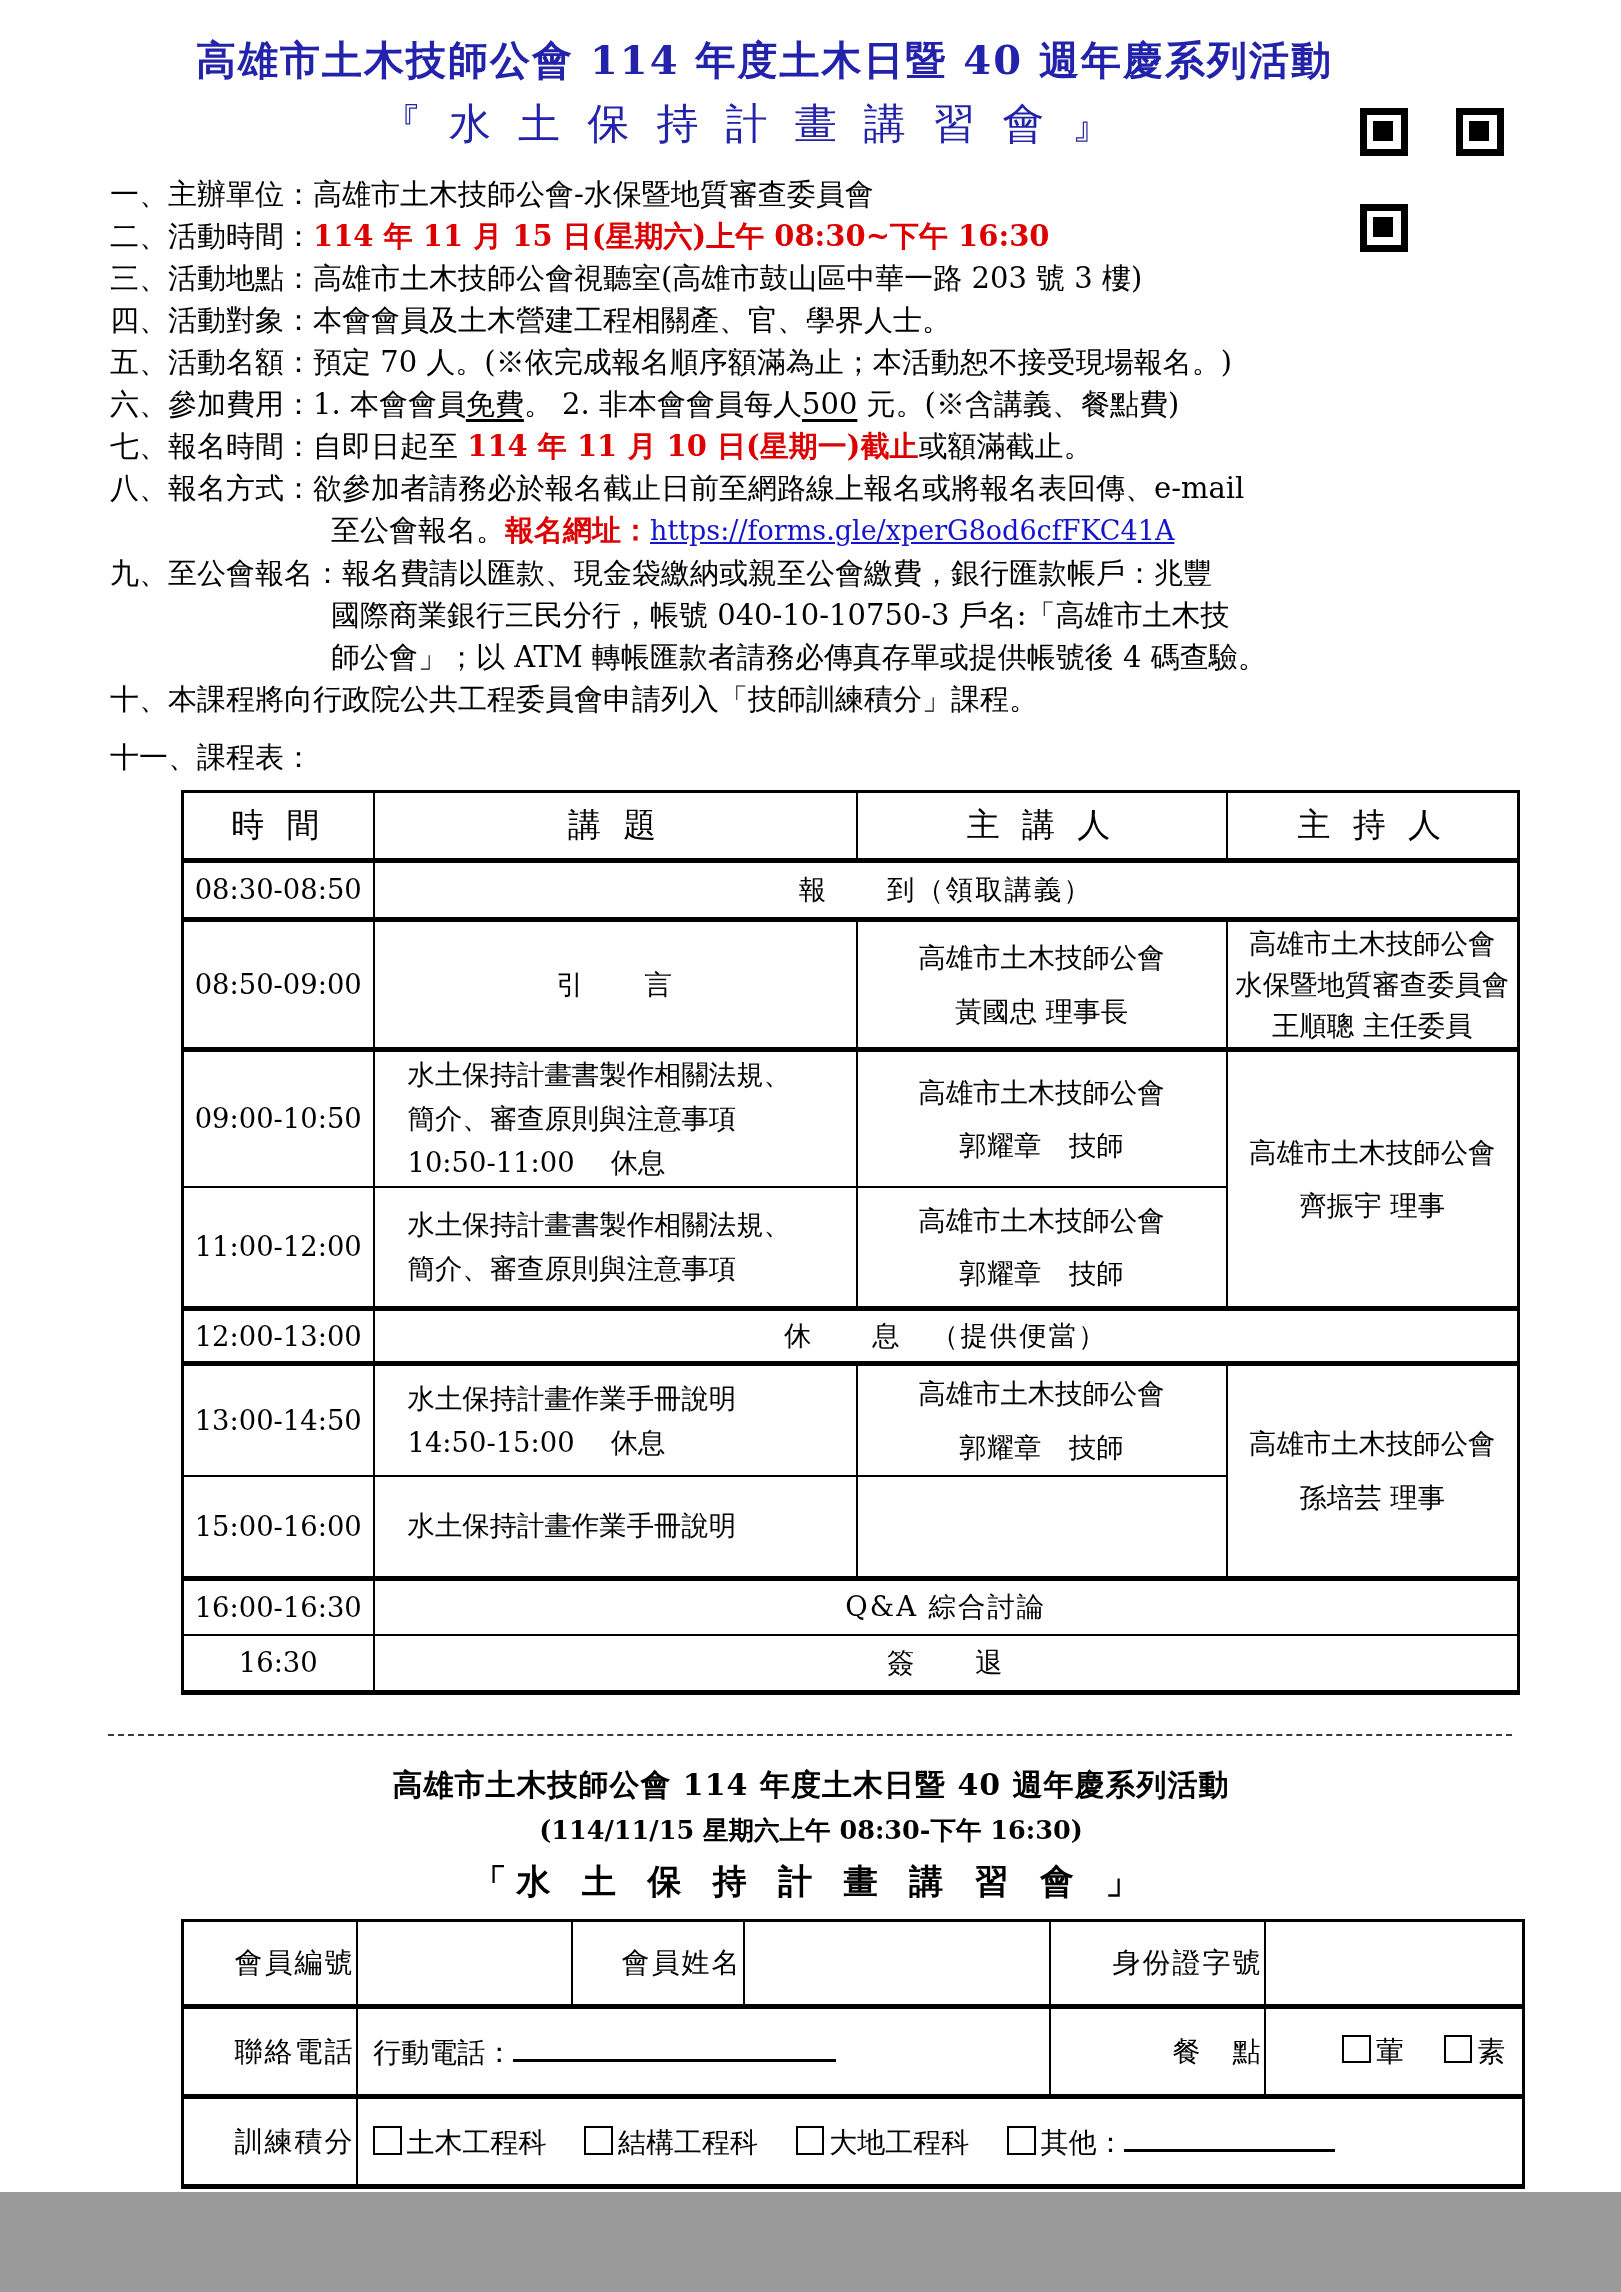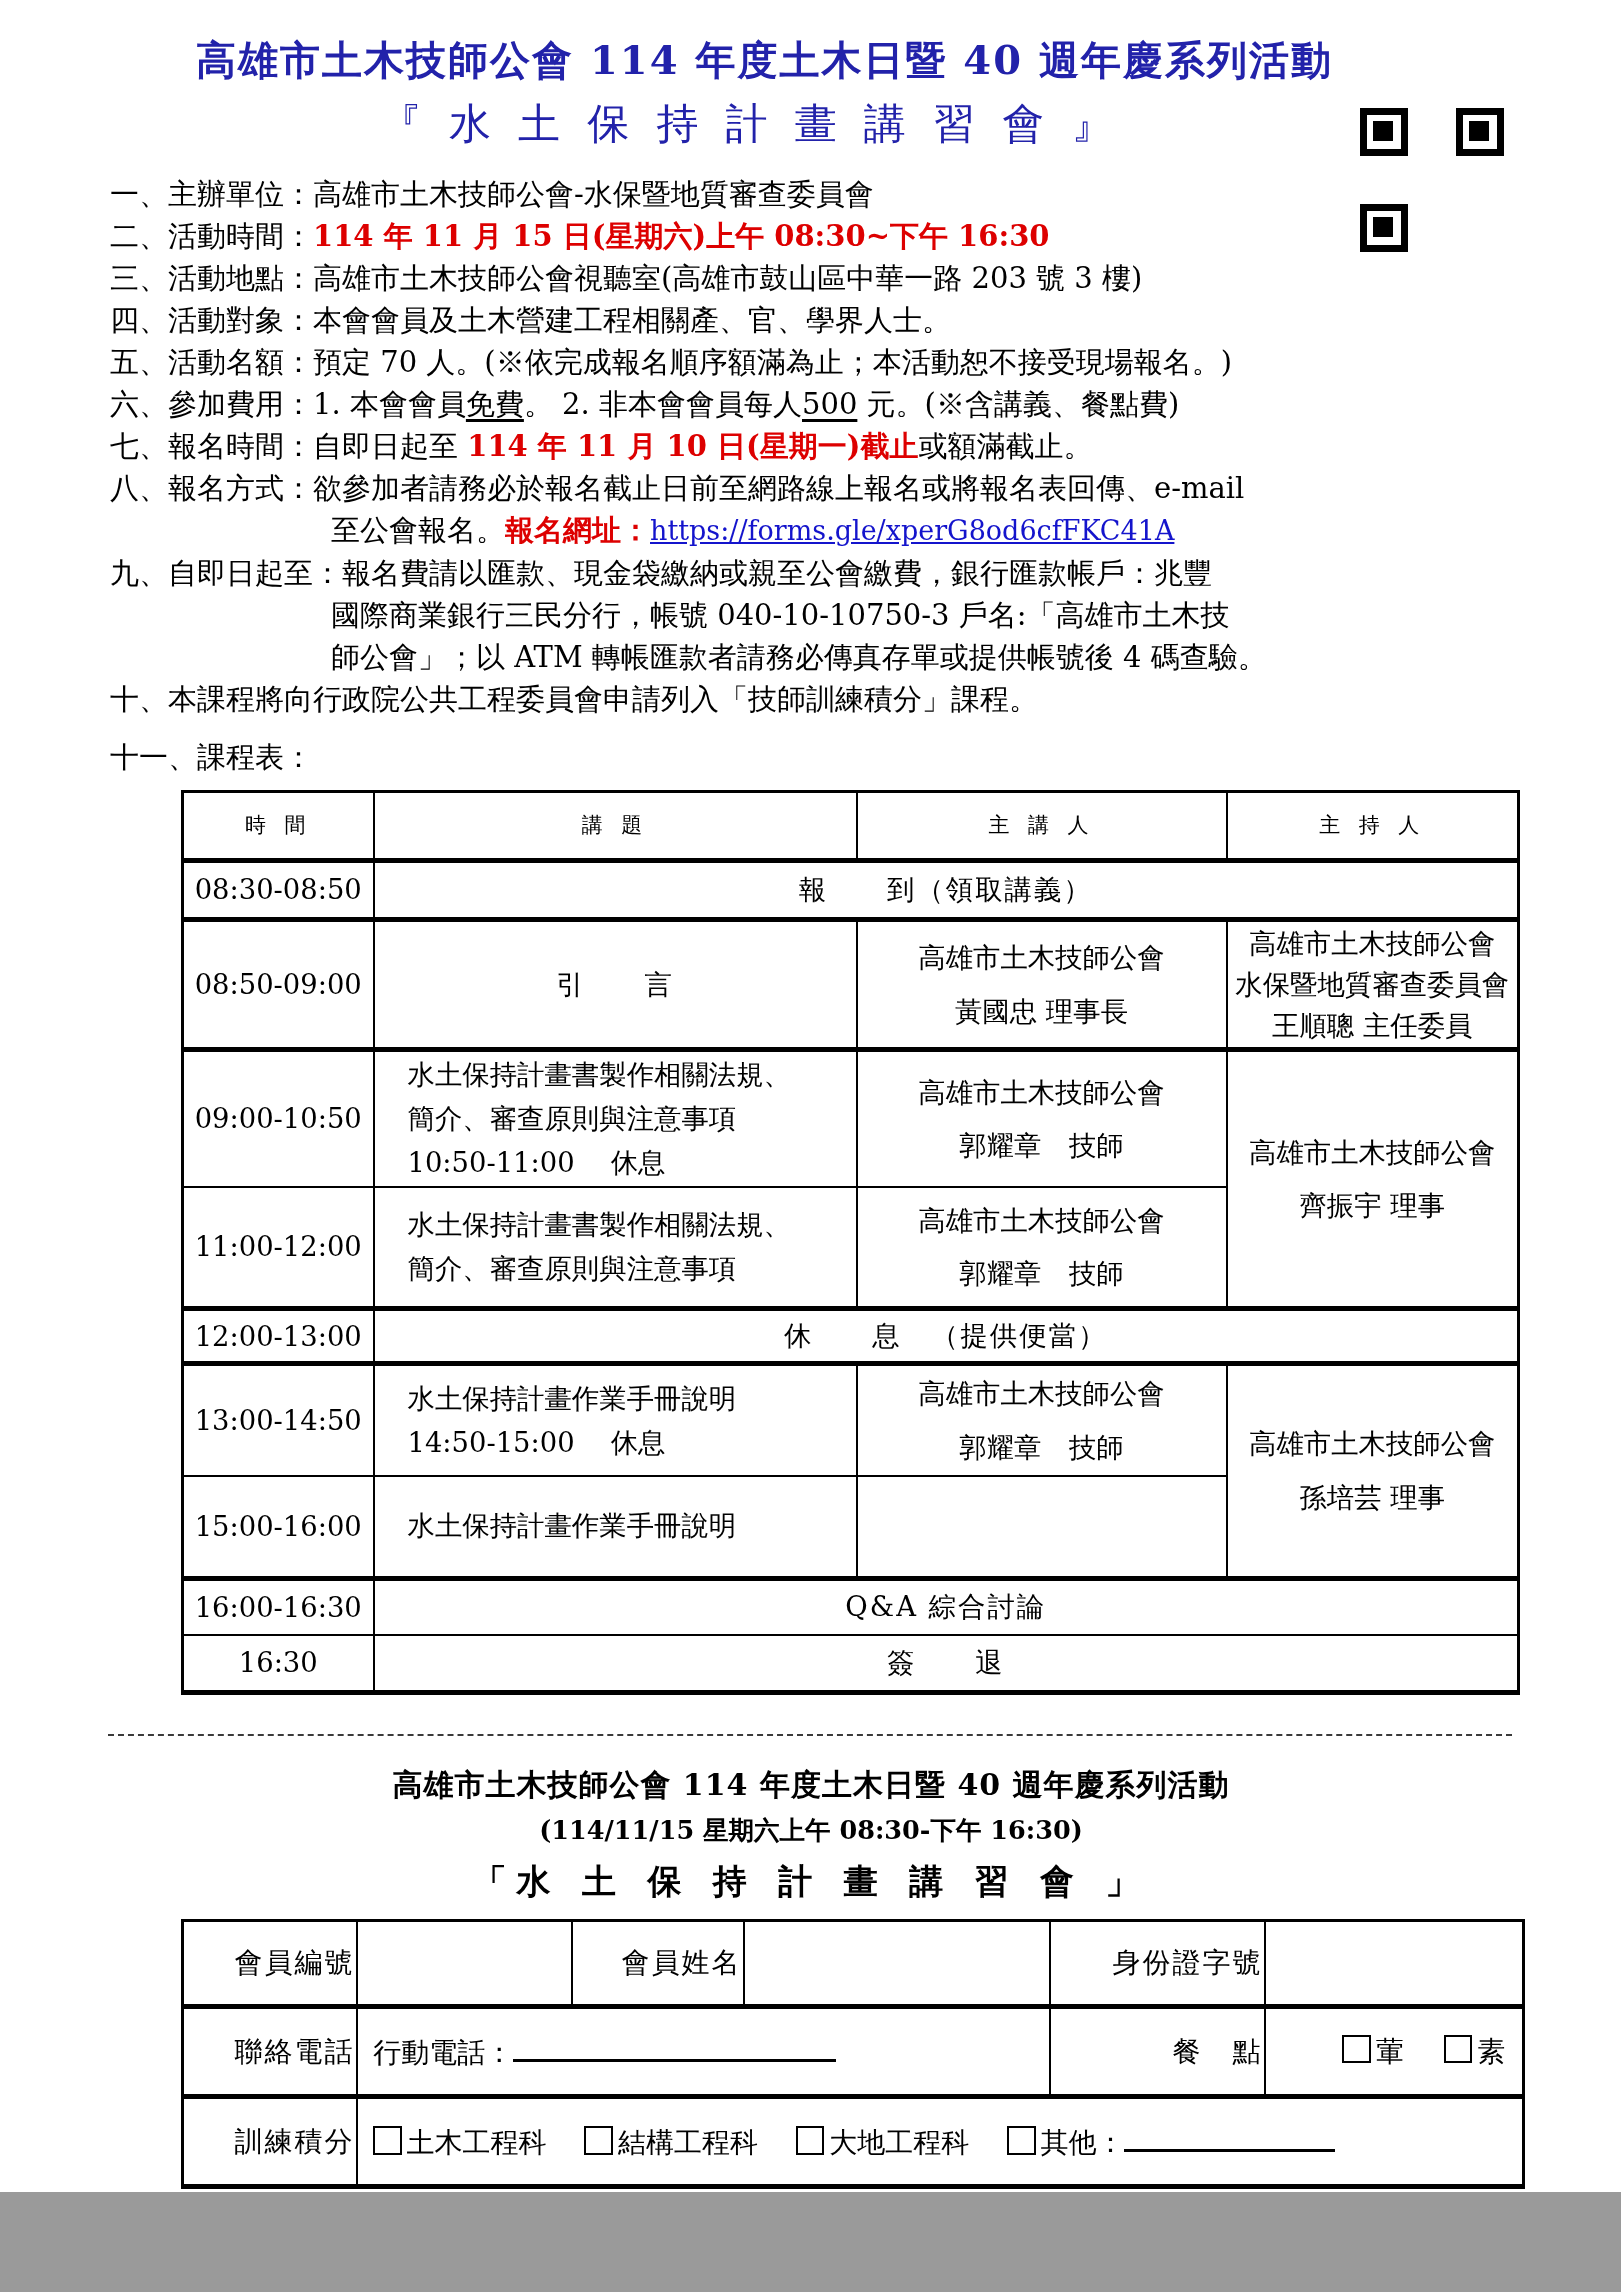--- a/index.html
+++ b/index.html
@@ -26,21 +26,21 @@
   .indent{margin-left:221px;}
   .red{color:var(--highlight-red,#DD0000);font-weight:700;}
   .u{text-decoration:underline;text-decoration-thickness:2.9px;text-underline-offset:4.9px;}
   .link{color:var(--link-blue,#1414CC);text-decoration:underline;font-size:27px;}
   .gap-top{margin-top:15.7px;}
 
   
   table.course{border-collapse:collapse;table-layout:fixed;width:1336px;
                margin:11.8px 0 0 181px;border:3.9px solid #000;border-bottom-width:5.9px;}
   .course th,.course td{border:2.9px solid #000;overflow:hidden;}
-  .course th{font-size:21px;font-weight:400;letter-spacing:5.9px;height:63px;border-bottom-width:5.9px;margin-top:20px;}
+  .course th{font-size:33px;font-weight:400;letter-spacing:5.9px;height:63px;border-bottom-width:5.9px;margin-top:20px;}
   .course td{font-size:27.4px;}
   tr.bt6>td{border-top-width:5.9px;}
   .td-time{text-align:center;}
   .td-topic{text-align:left;padding-left:33px;line-height:1.6;}
   .td-center{text-align:center;line-height:1.95;}
   .host1{line-height:1.5;}
   .full-cell{text-align:center;letter-spacing:2px;}
   .pre{white-space:pre-line;}
   tr.rh0{height:59px}tr.rh1{height:125px}tr.rh2{height:129px}tr.rh3{height:122px}
   tr.rh4{height:55px}tr.rh5{height:110px}tr.rh6{height:102px}tr.rh7{height:57px}tr.rh8{height:57px}
@@ -105,21 +105,21 @@
     <div class="item">
       <span>七、</span><span>報名時間：</span><span>自即日起至 </span><span class="red">114 年 11 月 10 日(星期一)截止</span><span>或額滿截止。</span>
     </div>
     <div class="item">
       <span>八、</span><span>報名方式：</span><span>欲參加者請務必於報名截止日前至網路線上報名或將報名表回傳、e-mail</span>
     </div>
     <div class="item indent">
       <span>至公會報名。</span><span class="red">報名網址：</span><span class="link">https://forms.gle/xperG8od6cfFKC41A</span>
     </div>
     <div class="item">
-      <span>九、</span><span>自即日起至：</span><span>報名費請以匯款、現金袋繳納或親至公會繳費，銀行匯款帳戶：兆豐</span>
+      <span>九、</span><span>至公會報名：</span><span>報名費請以匯款、現金袋繳納或親至公會繳費，銀行匯款帳戶：兆豐</span>
     </div>
     <div class="item indent">
       <span>國際商業銀行三民分行，帳號 040-10-10750-3 戶名:「高雄市土木技</span>
     </div>
     <div class="item indent">
       <span>師公會」；以 ATM 轉帳匯款者請務必傳真存單或提供帳號後 4 碼查驗。</span>
     </div>
     <div class="item">
       <span>十、</span><span>本課程將向行政院公共工程委員會申請列入「技師訓練積分」課程。</span>
     </div>

